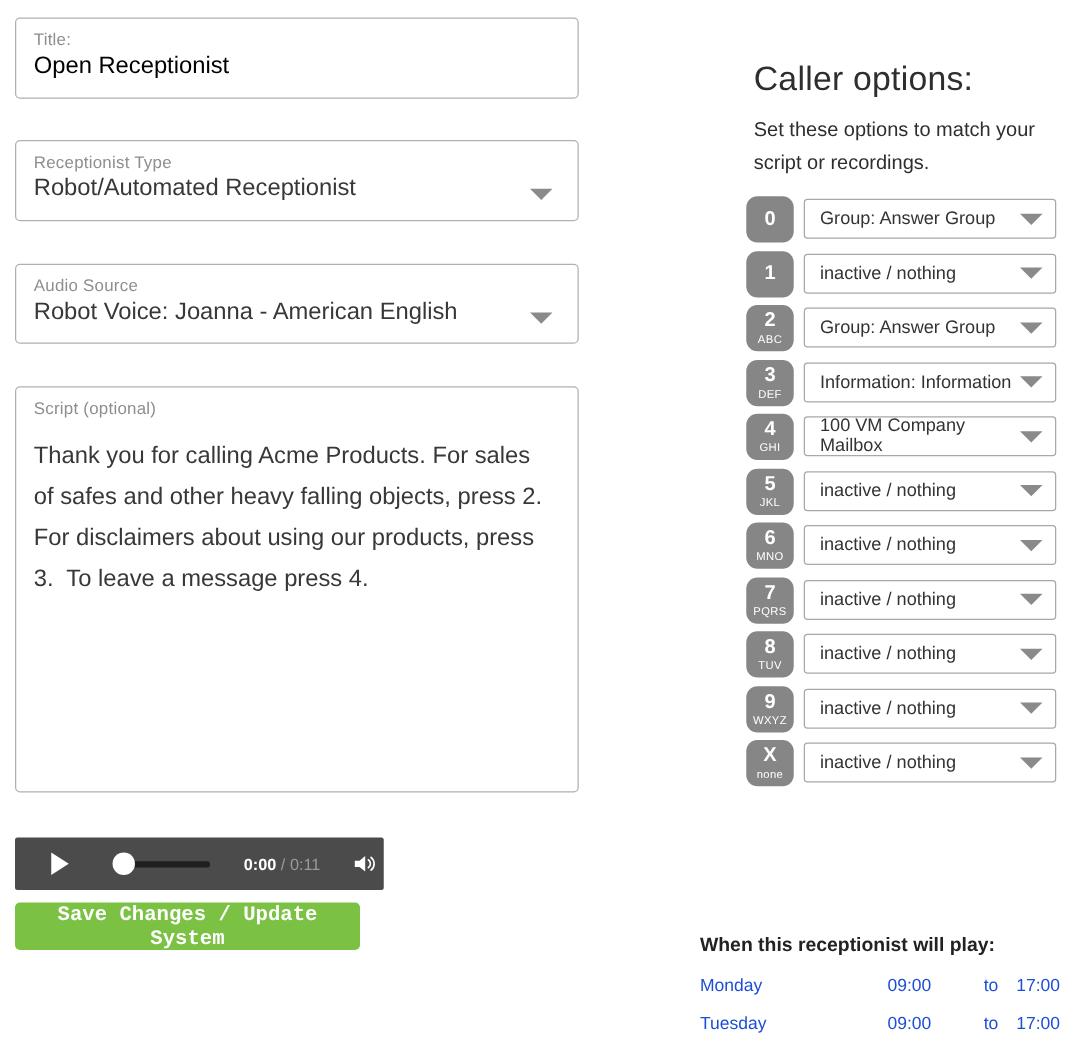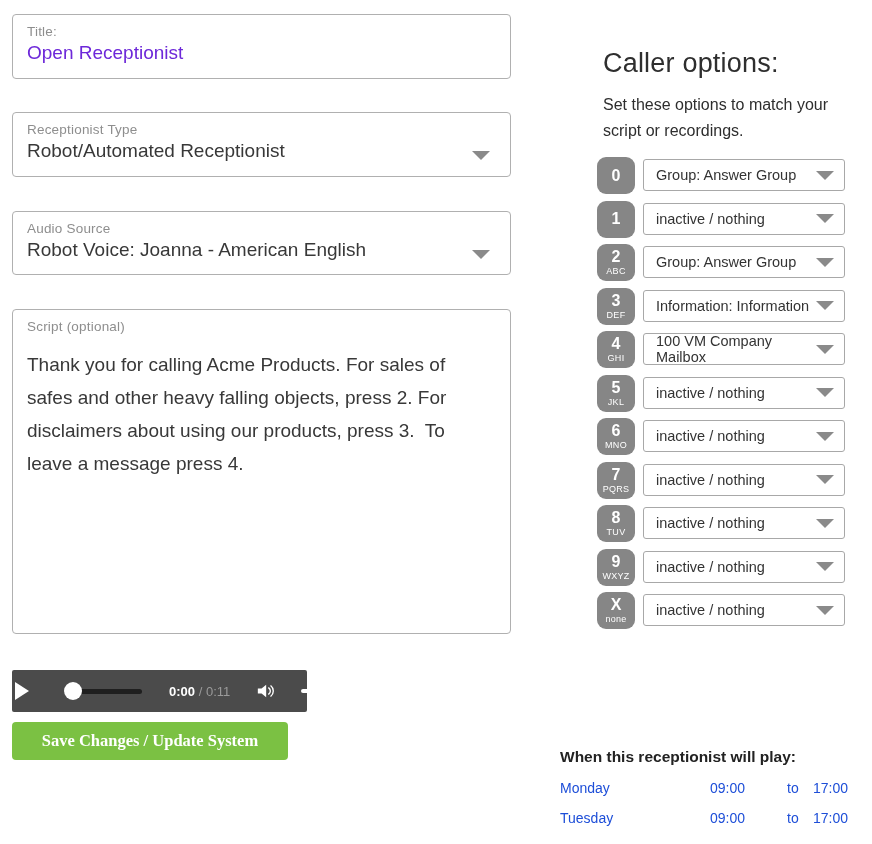--- a/index.html
+++ b/index.html
@@ -7,27 +7,27 @@
   body {
     font-family: "Liberation Sans", sans-serif;
     width: 872px; height: 844px;
     position: relative;
     color: #383838;
   }
   .page { position: absolute; inset: 0; width: 872px; height: 844px; }
 
   
   .field-box {
-    position: absolute; left: 12px; width: 499px;
+    position: absolute; left: 12px; width: 451px;
     border: 1px solid #b0b0b0; border-radius: 4px;
     background: #fff; padding: 9px 14px;
   }
   .field-label { font-size: 13.5px; color: #8e8e8e; letter-spacing: .2px; }
   .field-value { font-size: 19px; margin-top: 3px; color: #383838; }
-  .field-value.muted { color: #6d28d9; }
+  .field-value.muted { color: #000000; }
 
   .box-title   { top: 14px;  height: 65px; }
   .box-type    { top: 112px; height: 65px; }
   .box-audio   { top: 211px; height: 64px; }
   .box-script  { top: 309px; height: 325px; }
 
   .chevron {
     width: 0; height: 0;
     border-left: 9px solid transparent;
     border-right: 9px solid transparent;
@@ -39,21 +39,21 @@
     font-size: 19px; line-height: 33px; color: #383838;
     margin-top: 14px; white-space: pre-wrap; padding-right: 14px;
   }
 
   
   .player {
     position: absolute; left: 12px; top: 670px;
     width: 295px; height: 42px;
     background: #4b4b4b; border-radius: 2px;
     display: flex; align-items: center;
-    padding: 0 3px; gap: 15px;
+    padding: 0 29px; gap: 15px;
   }
   .play-btn {
     width: 0; height: 0; cursor: pointer;
     border-top: 9px solid transparent;
     border-bottom: 9px solid transparent;
     border-left: 14px solid #ffffff;
     margin-right: 20px;
   }
   .progress { position: relative; width: 78px; height: 18px; margin-right: 12px; flex: none; }
   .progress .track {
@@ -77,21 +77,21 @@
     position: absolute; right: 0; top: 0; width: 16px; height: 16px;
     background: #ffffff; border-radius: 50%;
   }
 
   
   .save-btn {
     position: absolute; left: 12px; top: 722px;
     width: 276px; height: 38px;
     background: #7bc143; border: none; border-radius: 4px;
     color: #ffffff; font-weight: bold; font-size: 16.5px;
-    font-family: Liberation Serif, serif;
+    font-family: Liberation Mono, monospace;
     display: flex; align-items: center; justify-content: center;
     cursor: pointer;
   }
 
   
   .caller-heading {
     position: absolute; left: 603px; top: 48px;
     font-size: 27px; color: #2e2e2e; letter-spacing: .2px;
   }
   .caller-desc {

